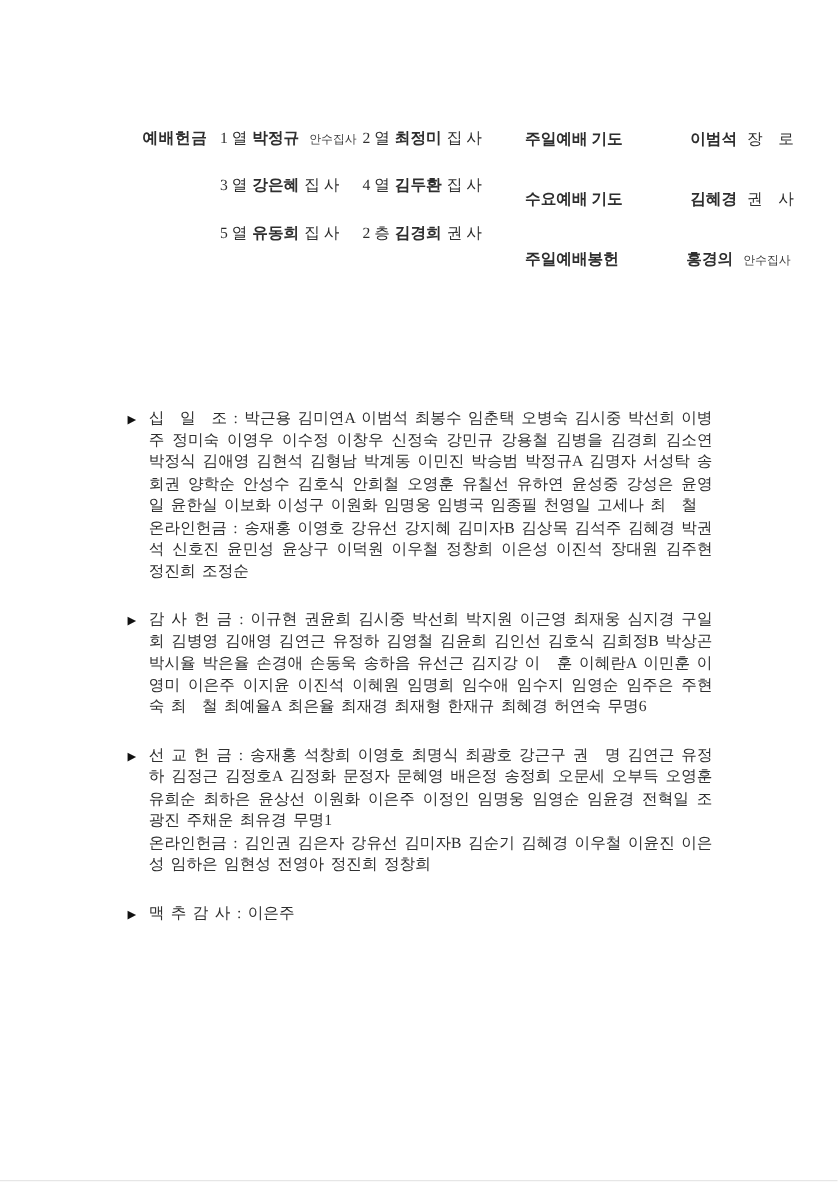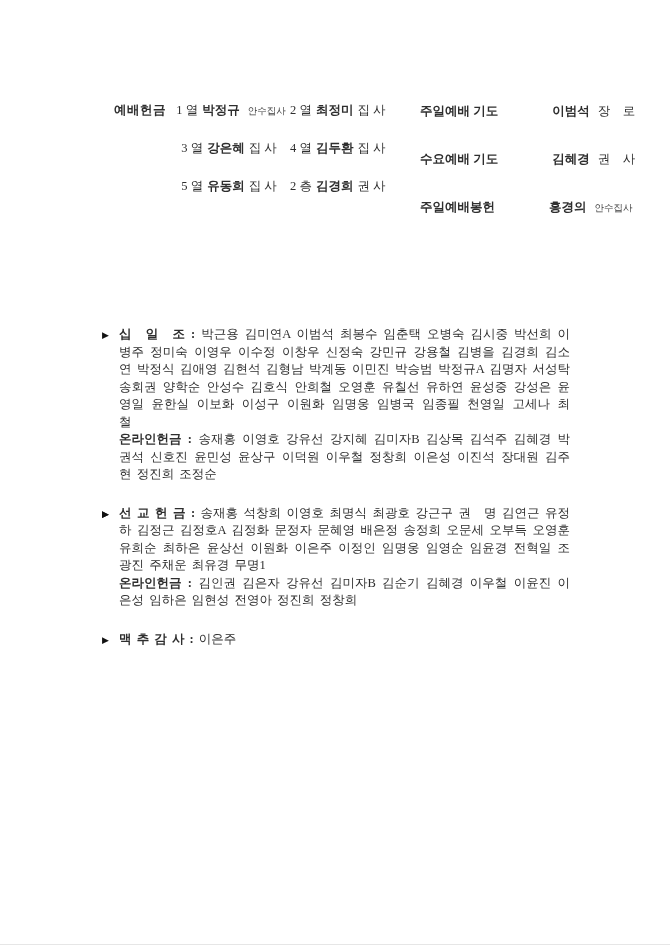--- a/index.html
+++ b/index.html
@@ -5,35 +5,35 @@
   html,body{margin:0;padding:0;}
   body{
     width:670px;height:951px;position:relative;background:#ffffff;
     font-family:"Liberation Serif","DejaVu Serif",serif;
     color:#2e2e2e;overflow:hidden;
   }
   .small{font-size:9.5px;color:#3c3c3c;}
   
   .offering{position:absolute;left:100px;top:102px;display:flex;font-size:12.5px;margin-left:14px;}
   .offering-label{width:62px;font-weight:bold;letter-spacing:0.5px;}
-  .offering-rows{display:grid;grid-template-columns:114px auto;row-gap:21px;text-align:center;}
+  .offering-rows{display:grid;grid-template-columns:114px auto;row-gap:21px;}
   .duty span{margin-right:4px;}
   .duty .nm{font-weight:bold;}
   
   .leaders{position:absolute;left:420px;top:103px;font-size:12.5px;}
   .leader-row{margin-bottom:32px;height:16px;white-space:nowrap;}
   .leader-row .lbl{font-weight:bold;margin-right:14px;}
   .leader-row .nm{font-weight:bold;margin-right:8px;margin-left:40px;}
   
   .body-content{position:absolute;left:103px;top:326px;width:467px;
     font-size:12.5px;line-height:17.5px;word-spacing:2px;}
   .section{position:relative;padding-left:16px;margin-bottom:21px;}
   .bullet{position:absolute;left:-1px;top:1px;font-size:9px;color:#111;}
   .section p{margin:0;text-align:justify;}
-  .sec-title{font-weight:bold;}
+  .sec-title{font-weight:normal;}
   .page-edge{position:absolute;left:0;right:0;bottom:6px;height:1px;background:#e6e6e6;}
 </style>
 </head>
 <body>
 
 <div class="offering">
   <div class="offering-label">예배헌금</div>
   <div class="offering-rows">
     <div class="duty"><span>1 열</span><span class="nm">박정규</span><span></span><span class="small">안수집사</span></div>
     <div class="duty"><span>2 열</span><span class="nm">최정미</span><span>집 사</span><span class="small"></span></div>
@@ -53,20 +53,21 @@
 <div class="body-content">
 
   <div class="section">
     <span class="bullet">▶</span>
     <p><span class="sec-title">십　일　조 :</span> <span>박근용 김미연A 이범석 최봉수 임춘택 오병숙 김시중 박선희 이병주 정미숙 이영우 이수정 이창우 신정숙 강민규 강용철 김병을 김경희 김소연 박정식 김애영 김현석 김형남 박계동 이민진 박승범 박정규A 김명자 서성탁 송회권 양학순 안성수 김호식 안희철 오영훈 유칠선 유하연 윤성중 강성은 윤영일 윤한실 이보화 이성구 이원화 임명웅 임병국 임종필 천영일 고세나 최　철</span></p>
     <p><span class="sec-title">온라인헌금 :</span> <span>송재홍 이영호 강유선 강지혜 김미자B 김상목 김석주 김혜경 박권석 신호진 윤민성 윤상구 이덕원 이우철 정창희 이은성 이진석 장대원 김주현 정진희 조정순</span></p>
   </div>
 
   <div class="section">
     <span class="bullet">▶</span>
+    <p><span class="sec-title">감 사 헌 금 :</span> <span>이규현 권윤희 김시중 박선희 박지원 이근영 최재웅 심지경 구일회 김병영 김애영 김연근 유정하 김영철 김윤희 김인선 김호식 김희정B 박상곤 박시율 박은율 손경애 손동욱 송하음 유선근 김지강 이　훈 이혜란A 이민훈 이영미 이은주 이지윤 이진석 이혜원 임명희 임수애 임수지 임영순 임주은 주현숙 최　철 최예율A 최은율 최재경 최재형 한재규 최혜경 허연숙 무명6</span></p>
   </div>
 
   <div class="section">
     <span class="bullet">▶</span>
     <p><span class="sec-title">선 교 헌 금 :</span> <span>송재홍 석창희 이영호 최명식 최광호 강근구 권　명 김연근 유정하 김정근 김정호A 김정화 문정자 문혜영 배은정 송정희 오문세 오부득 오영훈 유희순 최하은 윤상선 이원화 이은주 이정인 임명웅 임영순 임윤경 전혁일 조광진 주채운 최유경 무명1</span></p>
     <p><span class="sec-title">온라인헌금 :</span> <span>김인권 김은자 강유선 김미자B 김순기 김혜경 이우철 이윤진 이은성 임하은 임현성 전영아 정진희 정창희</span></p>
   </div>
 
   <div class="section">
     <span class="bullet">▶</span>

